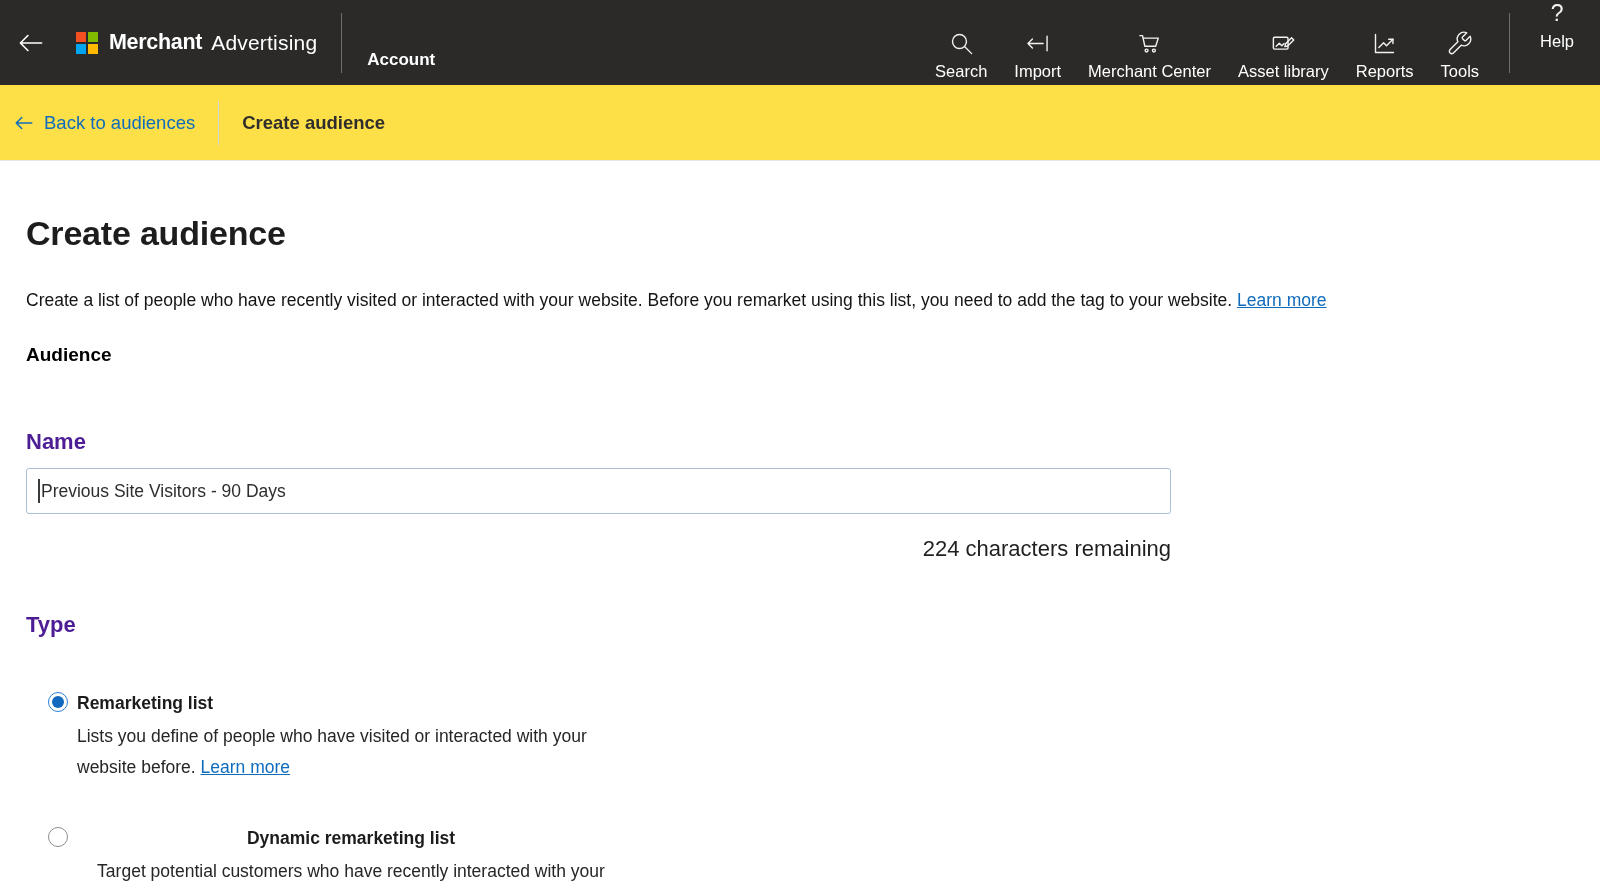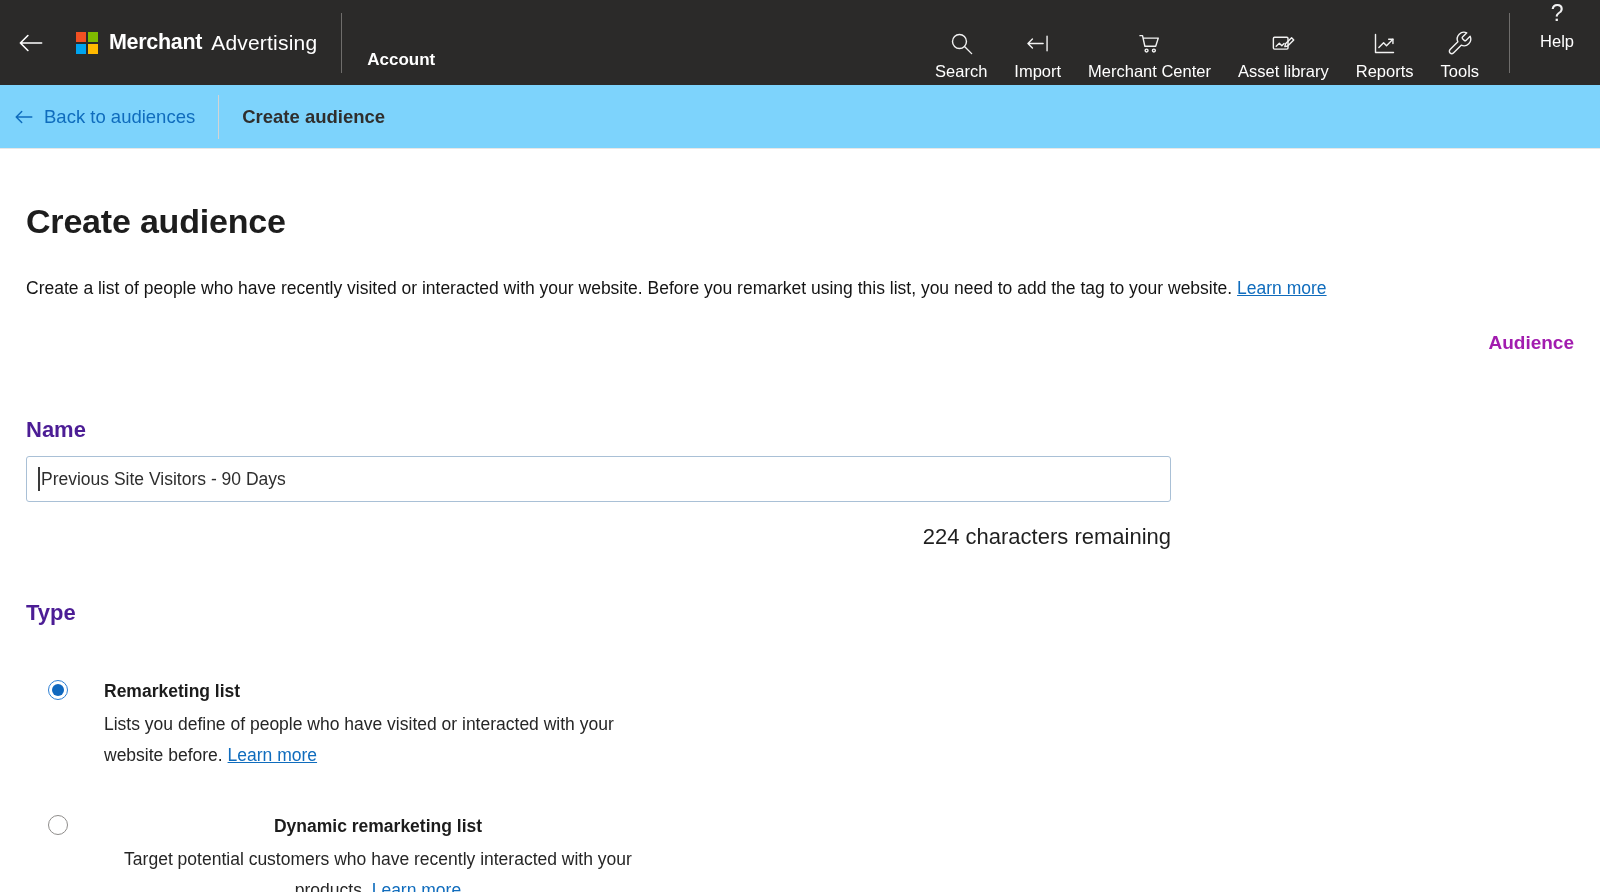--- a/index.html
+++ b/index.html
@@ -41,47 +41,47 @@
     display:flex;flex-direction:column;align-items:center;gap:5px;
     margin-left:27px;font-family:inherit;
   }
   .nav-item svg{stroke:#f2f2f2;fill:none;stroke-width:1.25;stroke-linecap:round;stroke-linejoin:round;}
   .nav-label{font-size:16.5px;color:#fff;white-space:nowrap;}
   .nav-sep{width:1px;background:#6f6d6b;height:60px;align-self:center;margin-left:30px;}
   .help-item{margin-left:30px;margin-right:26px;}
   .q-glyph{font-size:23px;font-weight:400;line-height:26px;height:27px;color:#f2f2f2;}
   
   .crumb-bar{
-    height:64px;background:#7dd3fc;border-bottom:1px solid #e7e7e7;
+    height:76px;background:#fde047;border-bottom:1px solid #e7e7e7;
     display:flex;align-items:center;
   }
   .crumb-back{
     display:flex;align-items:center;gap:9px;margin-left:13px;
     color:var(--accent-blue,#0f6cbd);font-size:18.5px;text-decoration:none;cursor:pointer;
   }
   .crumb-back svg{stroke:var(--accent-blue,#0f6cbd);fill:none;stroke-width:1.6;stroke-linecap:round;stroke-linejoin:round;}
   .crumb-sep{width:1px;background:#d4d4d4;height:44px;margin:0 0 0 23px;}
   .crumb-current{font-size:18.5px;font-weight:700;color:#2f2e2d;margin-left:23px;}
   
   .main{padding:0 26px;}
   .page-title{font-size:34px;font-weight:600;color:#1d1d1d;margin:53px 0 0 0;letter-spacing:-.2px;}
   .intro{font-size:17.5px;color:#141414;margin:34px 0 0 0;line-height:26px;}
   .link{color:var(--accent-blue,#0f6cbd);text-decoration:underline;cursor:pointer;}
-  .section-heading{font-size:19px;font-weight:700;color:#a21caf;margin:31px 0 12px 0;text-align:right;}
+  .section-heading{font-size:19px;font-weight:700;color:#000000;margin:31px 0 12px 0;}
   .field-label{font-size:22px;font-weight:600;color:#4c1d95;margin-top:63px;}
   .field-label.type{margin-top:50px;}
   .input-wrap{position:relative;width:1145px;margin-top:13px;}
   .name-input{
     width:100%;height:46px;border:1px solid #a9c0d6;border-radius:3px;
     font-family:inherit;font-size:17.5px;color:#2e2e2e;padding:0 20px 0 14px;outline:none;background:#fff;
   }
   .caret{position:absolute;left:12px;top:11px;width:1.5px;height:24px;background:#3a3a3a;}
   .char-remaining{width:1145px;text-align:right;font-size:22px;color:#1f1f1f;margin-top:22px;}
   .options{margin-top:53px;padding-left:22px;}
-  .option{display:flex;gap:36px;}
+  .option{display:flex;gap:9px;}
   .option + .option{margin-top:44px;text-align:center;}
   .radio{
     width:20px;height:20px;border-radius:50%;flex:0 0 auto;margin-top:1px;
     display:flex;align-items:center;justify-content:center;background:#fff;cursor:pointer;
   }
   .radio.selected{border:1.5px solid #2e7fd4;}
   .radio.selected .dot{width:12px;height:12px;border-radius:50%;background:var(--radio-selected,#1068bf);}
   .radio.unselected{border:1px solid #8f8d8b;}
   .option-label{font-size:17.5px;font-weight:700;color:#1c1c1c;line-height:24px;cursor:pointer;}
   .option-desc{font-size:17.5px;color:#262626;line-height:30.5px;max-width:548px;margin:6px 0 0 0;}

